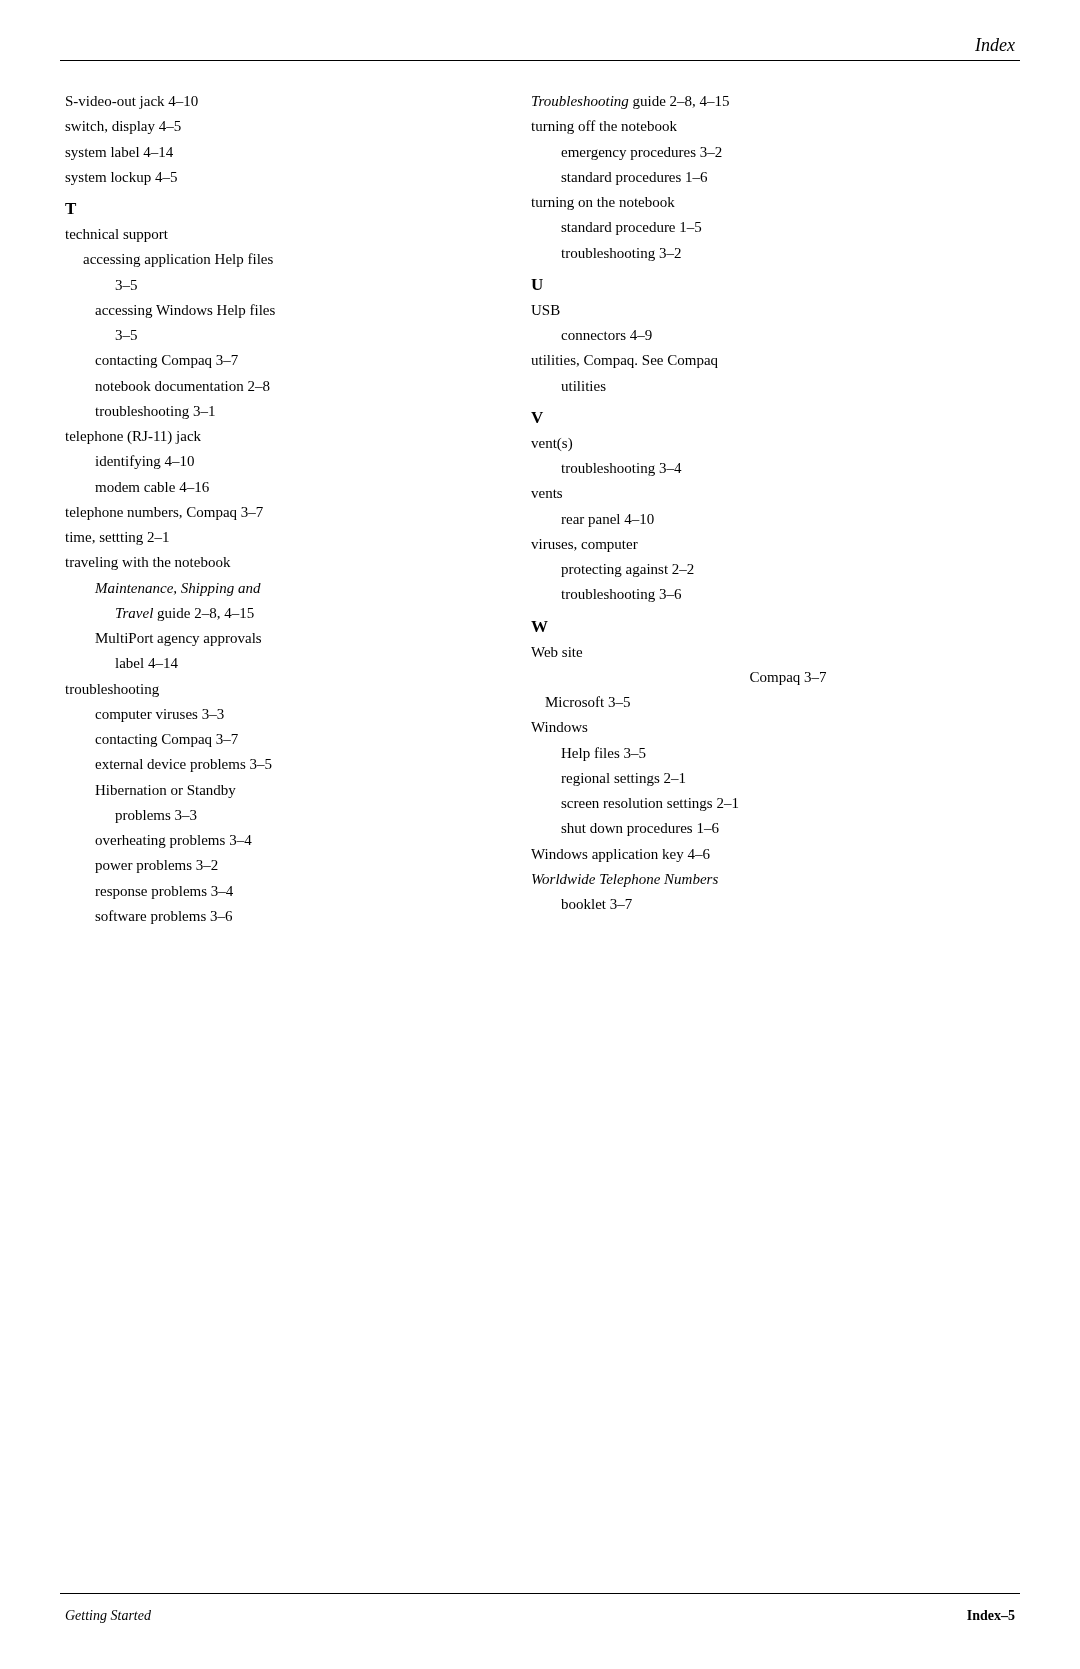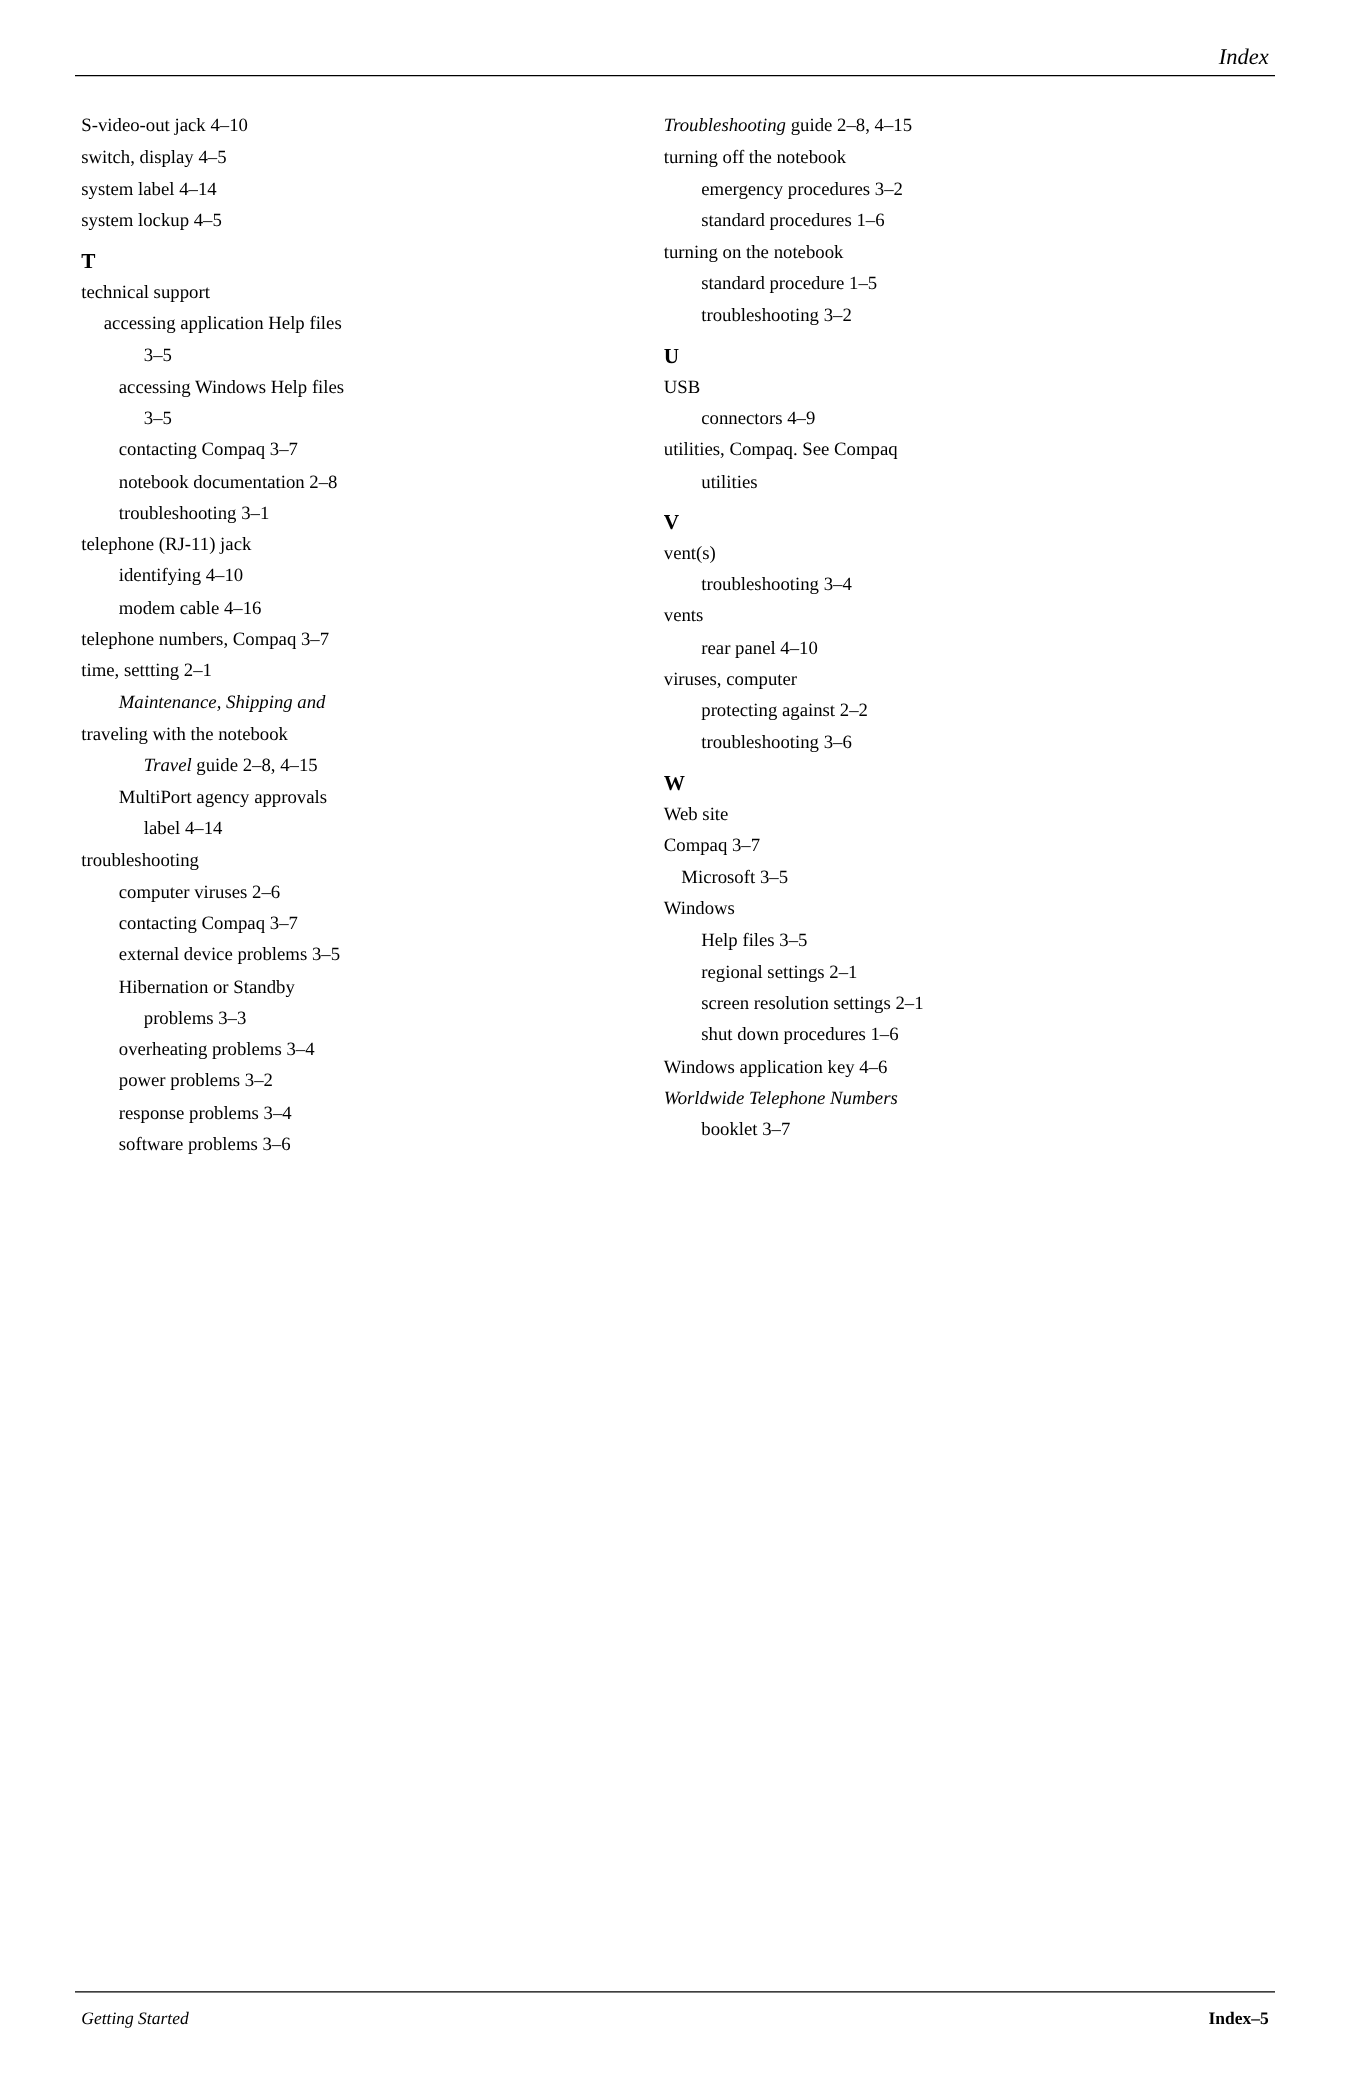--- a/index.html
+++ b/index.html
@@ -127,27 +127,27 @@
         <div class="index-entry" style="margin-left: 30px;">accessing Windows Help files</div>
         <div class="index-entry" style="margin-left: 50px;">3–5</div>
         <div class="index-entry" style="margin-left: 30px;">contacting Compaq 3–7</div>
         <div class="index-entry" style="margin-left: 30px;">notebook documentation 2–8</div>
         <div class="index-entry" style="margin-left: 30px;">troubleshooting 3–1</div>
         <div class="index-entry" style="margin-left: 0px;">telephone (RJ-11) jack</div>
         <div class="index-entry" style="margin-left: 30px;">identifying 4–10</div>
         <div class="index-entry" style="margin-left: 30px;">modem cable 4–16</div>
         <div class="index-entry" style="margin-left: 0px;">telephone numbers, Compaq 3–7</div>
         <div class="index-entry" style="margin-left: 0px;">time, settting 2–1</div>
+        <div class="index-entry" style="margin-left: 0px;">traveling with the notebook</div>
         <div class="index-entry" style="margin-left: 30px;"><span style="font-style: italic;">Maintenance, Shipping and</span></div>
-        <div class="index-entry" style="margin-left: 0px;">traveling with the notebook</div>
         <div class="index-entry" style="margin-left: 50px;"><span style="font-style: italic;">Travel</span><span> guide 2–8, 4–15</span></div>
         <div class="index-entry" style="margin-left: 30px;">MultiPort agency approvals</div>
         <div class="index-entry" style="margin-left: 50px;">label 4–14</div>
         <div class="index-entry" style="margin-left: 0px;">troubleshooting</div>
-        <div class="index-entry" style="margin-left: 30px;">computer viruses 2–6</div>
+        <div class="index-entry" style="margin-left: 30px;">computer viruses 3–3</div>
         <div class="index-entry" style="margin-left: 30px;">contacting Compaq 3–7</div>
         <div class="index-entry" style="margin-left: 30px;">external device problems 3–5</div>
         <div class="index-entry" style="margin-left: 30px;">Hibernation or Standby</div>
         <div class="index-entry" style="margin-left: 50px;">problems 3–3</div>
         <div class="index-entry" style="margin-left: 30px;">overheating problems 3–4</div>
         <div class="index-entry" style="margin-left: 30px;">power problems 3–2</div>
         <div class="index-entry" style="margin-left: 30px;">response problems 3–4</div>
         <div class="index-entry" style="margin-left: 30px;">software problems 3–6</div>
       </div>
     <div class="right-column" id="right-col">
@@ -166,21 +166,21 @@
         <div class="section-letter">V</div>
         <div class="index-entry" style="margin-left: 0px;">vent(s)</div>
         <div class="index-entry" style="margin-left: 30px;">troubleshooting 3–4</div>
         <div class="index-entry" style="margin-left: 0px;">vents</div>
         <div class="index-entry" style="margin-left: 30px;">rear panel 4–10</div>
         <div class="index-entry" style="margin-left: 0px;">viruses, computer</div>
         <div class="index-entry" style="margin-left: 30px;">protecting against 2–2</div>
         <div class="index-entry" style="margin-left: 30px;">troubleshooting 3–6</div>
         <div class="section-letter">W</div>
         <div class="index-entry" style="margin-left: 0px;">Web site</div>
-        <div class="index-entry" style="">Compaq 3–7</div>
+        <div class="index-entry" style="margin-left: 30px; text-align: center;">Compaq 3–7</div>
         <div class="index-entry" style="margin-left: 14px;">Microsoft 3–5</div>
         <div class="index-entry" style="margin-left: 0px;">Windows</div>
         <div class="index-entry" style="margin-left: 30px;">Help files 3–5</div>
         <div class="index-entry" style="margin-left: 30px;">regional settings 2–1</div>
         <div class="index-entry" style="margin-left: 30px;">screen resolution settings 2–1</div>
         <div class="index-entry" style="margin-left: 30px;">shut down procedures 1–6</div>
         <div class="index-entry" style="margin-left: 0px;">Windows application key 4–6</div>
         <div class="index-entry" style="margin-left: 0px;"><span style="font-style: italic;">Worldwide Telephone Numbers</span></div>
         <div class="index-entry" style="margin-left: 30px;">booklet 3–7</div>
       </div>

